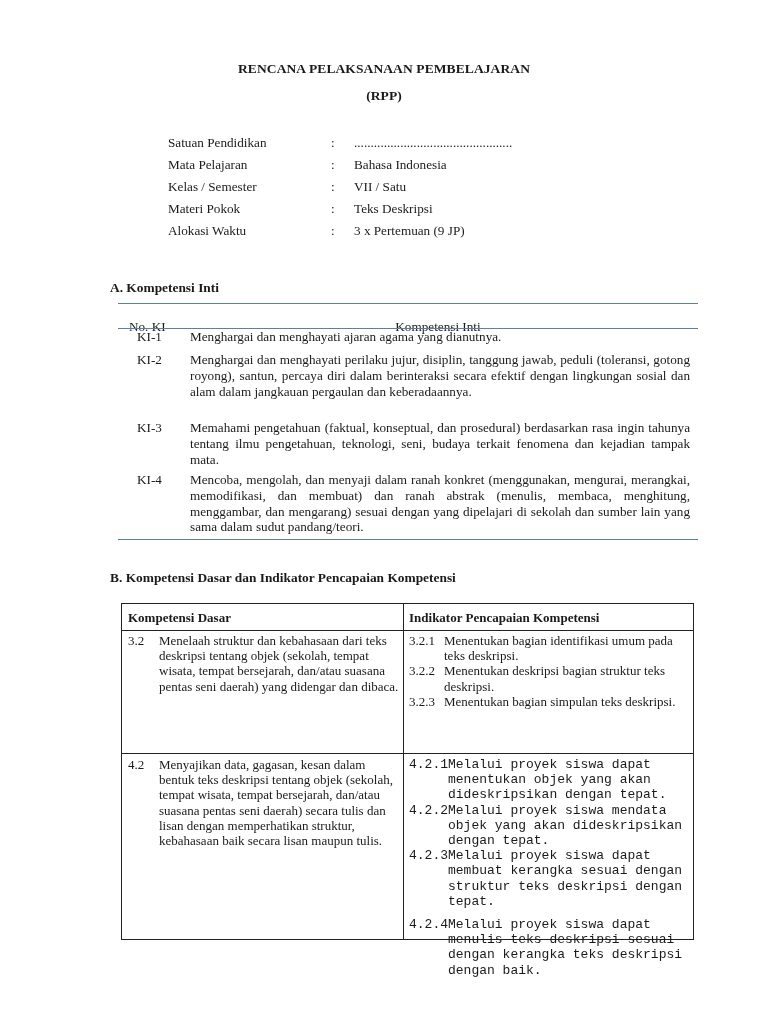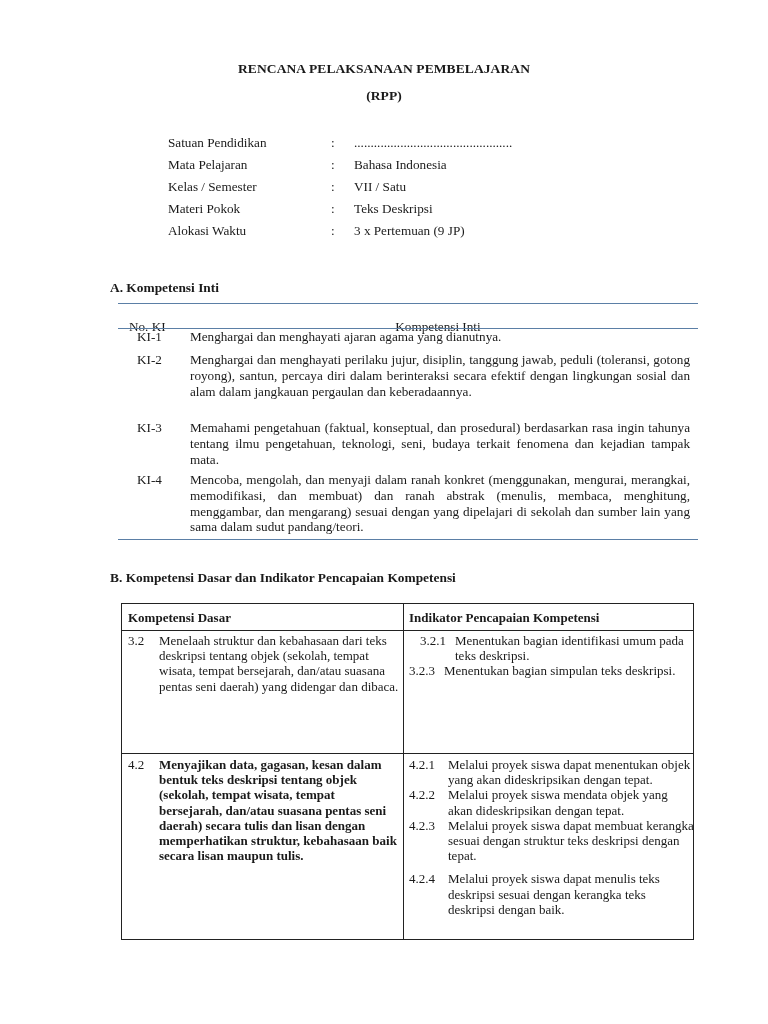--- a/index.html
+++ b/index.html
@@ -115,33 +115,37 @@
   <div class="tb-vdiv"></div>
   <div class="tb-hdiv" style="top:26px;"></div>
   <div class="tb-hdiv" style="top:149px;"></div>
 
   <span class="tb-h" style="left:6px;">Kompetensi Dasar</span>
   <span class="tb-h" style="left:287px;">Indikator Pencapaian Kompetensi</span>
 
   <span class="cell kd-no" style="top:29px;">3.2</span>
   <span class="cell kd-txt" style="top:29px; text-indent:0;">Menelaah struktur dan kebahasaan dari  teks deskripsi tentang objek (sekolah, tempat wisata, tempat bersejarah, dan/atau suasana pentas seni daerah) yang didengar dan dibaca.</span>
   <div class="ind" style="top:29px;">
-    <div class="ind-item" style="padding-left:0;margin-left:11px;">
+    <div class="ind-item" style="padding-left:0;">
       <span class="n">3.2.1</span>
       <span class="d" style="padding-left:35px; text-indent:0;">Menentukan bagian identifikasi umum pada teks deskripsi.</span>
+    </div>
+    <div class="ind-item">
+      <span class="n">3.2.2</span>
+      <span class="d" style="padding-left:35px;">Menentukan deskripsi bagian  struktur teks  deskripsi.</span>
     </div>
     <div class="ind-item">
       <span class="n">3.2.3</span>
       <span class="d" style="padding-left:35px;">Menentukan bagian simpulan teks deskripsi.</span>
     </div>
   </div>
 
   <span class="cell kd-no" style="top:153px;">4.2</span>
-  <span class="cell kd-txt" style="top:153px;font-weight:bold;">Menyajikan data, gagasan, kesan dalam bentuk teks deskripsi tentang objek (sekolah, tempat wisata, tempat bersejarah, dan/atau suasana pentas seni daerah)  secara tulis dan lisan dengan memperhatikan struktur, kebahasaan baik secara lisan maupun tulis.</span>
-  <div class="ind" style="top:153px;">
+  <span class="cell kd-txt" style="top:153px;">Menyajikan data, gagasan, kesan dalam bentuk teks deskripsi tentang objek (sekolah, tempat wisata, tempat bersejarah, dan/atau suasana pentas seni daerah)  secara tulis dan lisan dengan memperhatikan struktur, kebahasaan baik secara lisan maupun tulis.</span>
+  <div class="ind" style="top:153px;font-family:Liberation Mono, monospace;">
     <div class="ind-item">
       <span class="n">4.2.1</span>
       <span class="d" style="padding-left:39px;">Melalui proyek siswa dapat menentukan objek yang akan dideskripsikan dengan tepat.</span>
     </div>
     <div class="ind-item">
       <span class="n">4.2.2</span>
       <span class="d" style="padding-left:39px;">Melalui proyek siswa mendata objek yang akan dideskripsikan dengan tepat.</span>
     </div>
     <div class="ind-item">
       <span class="n">4.2.3</span>

